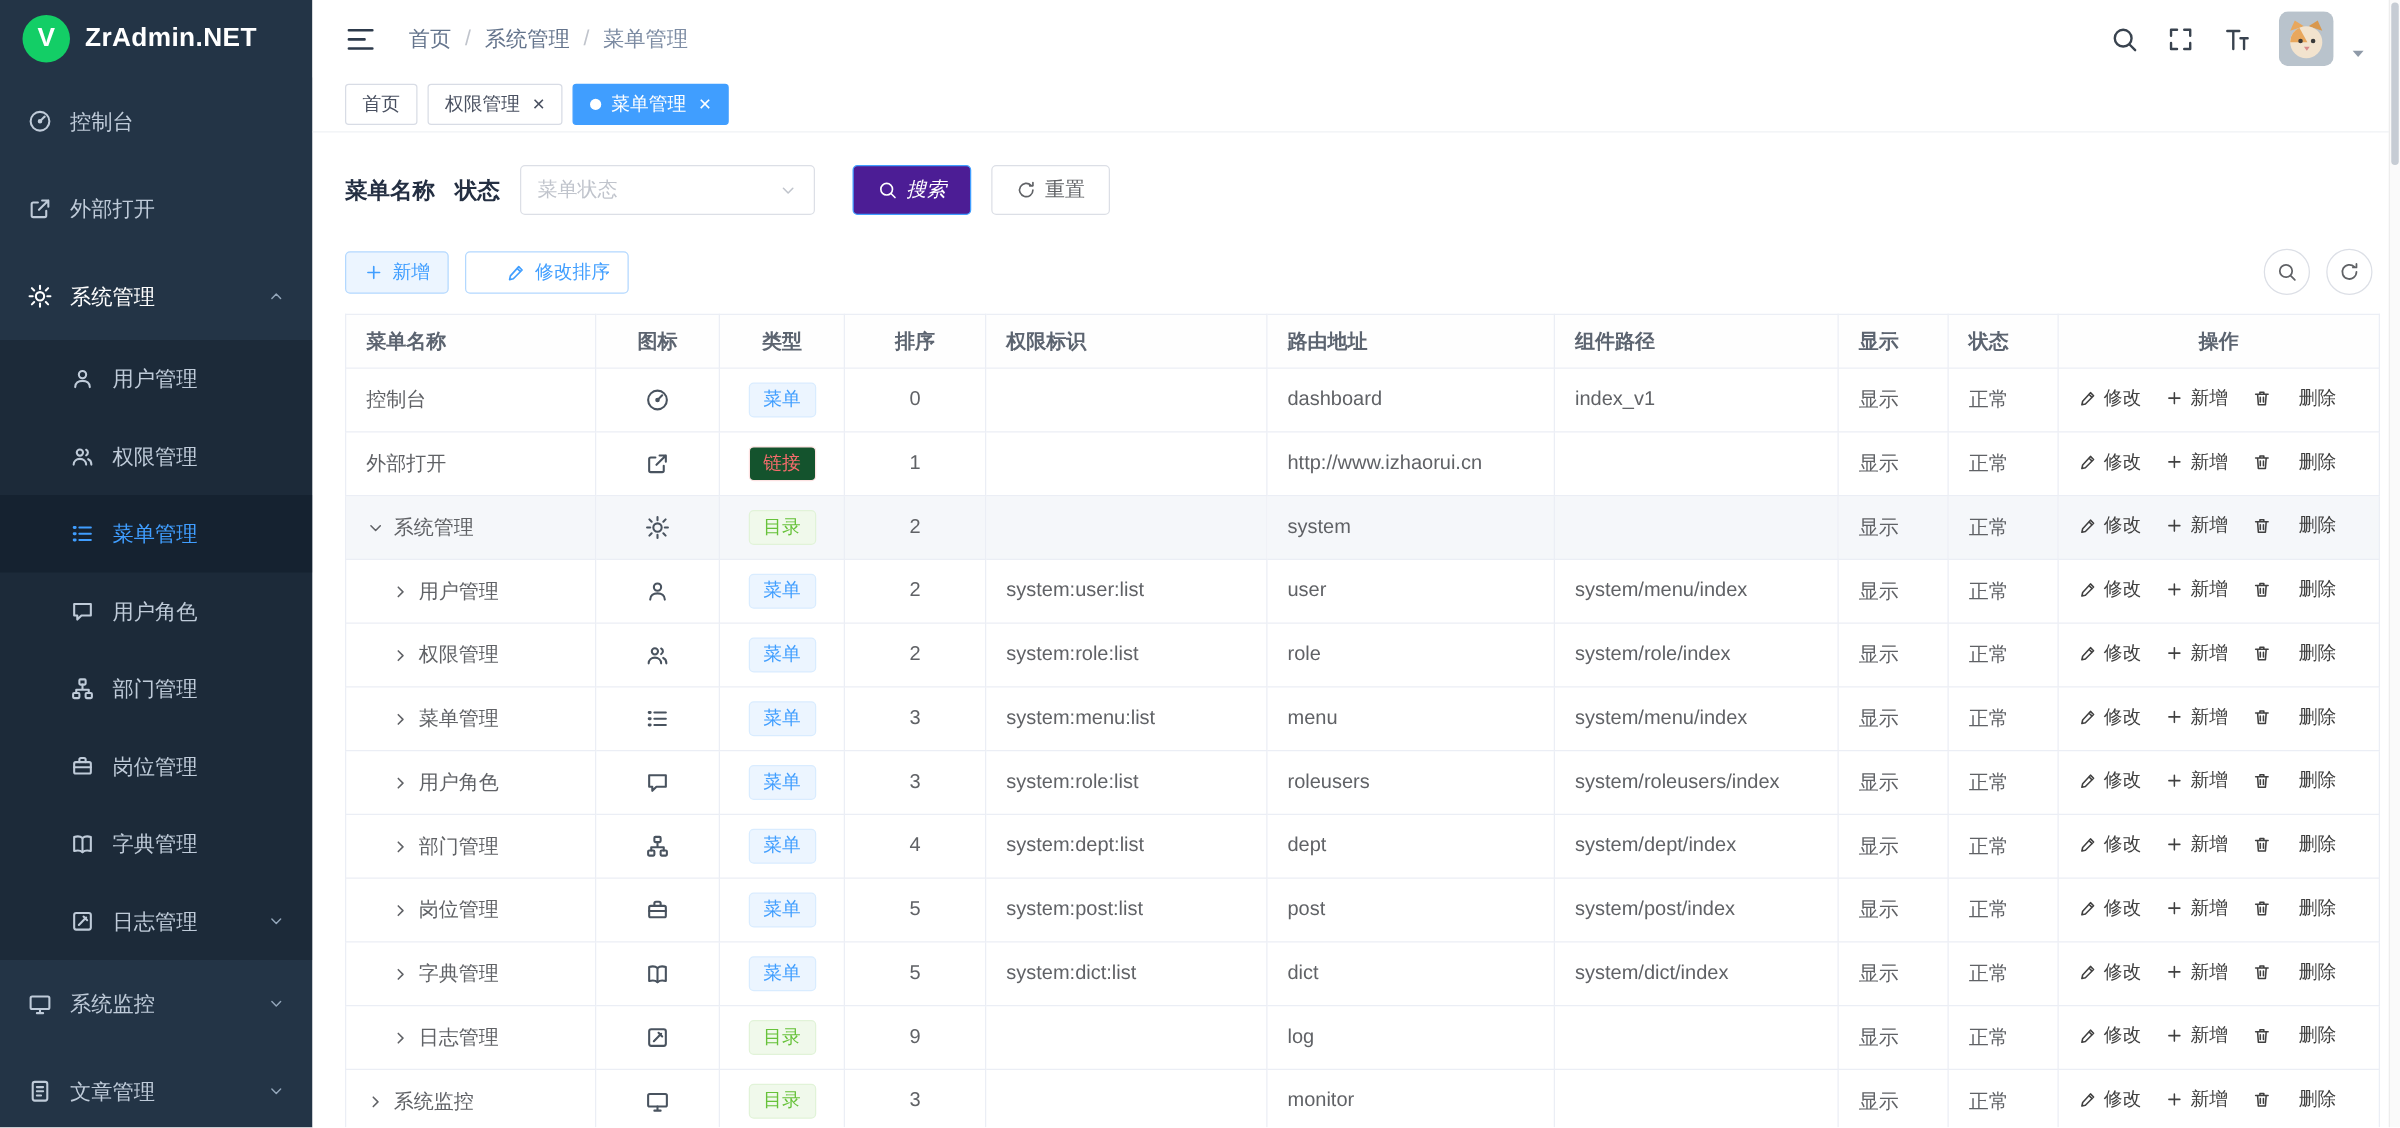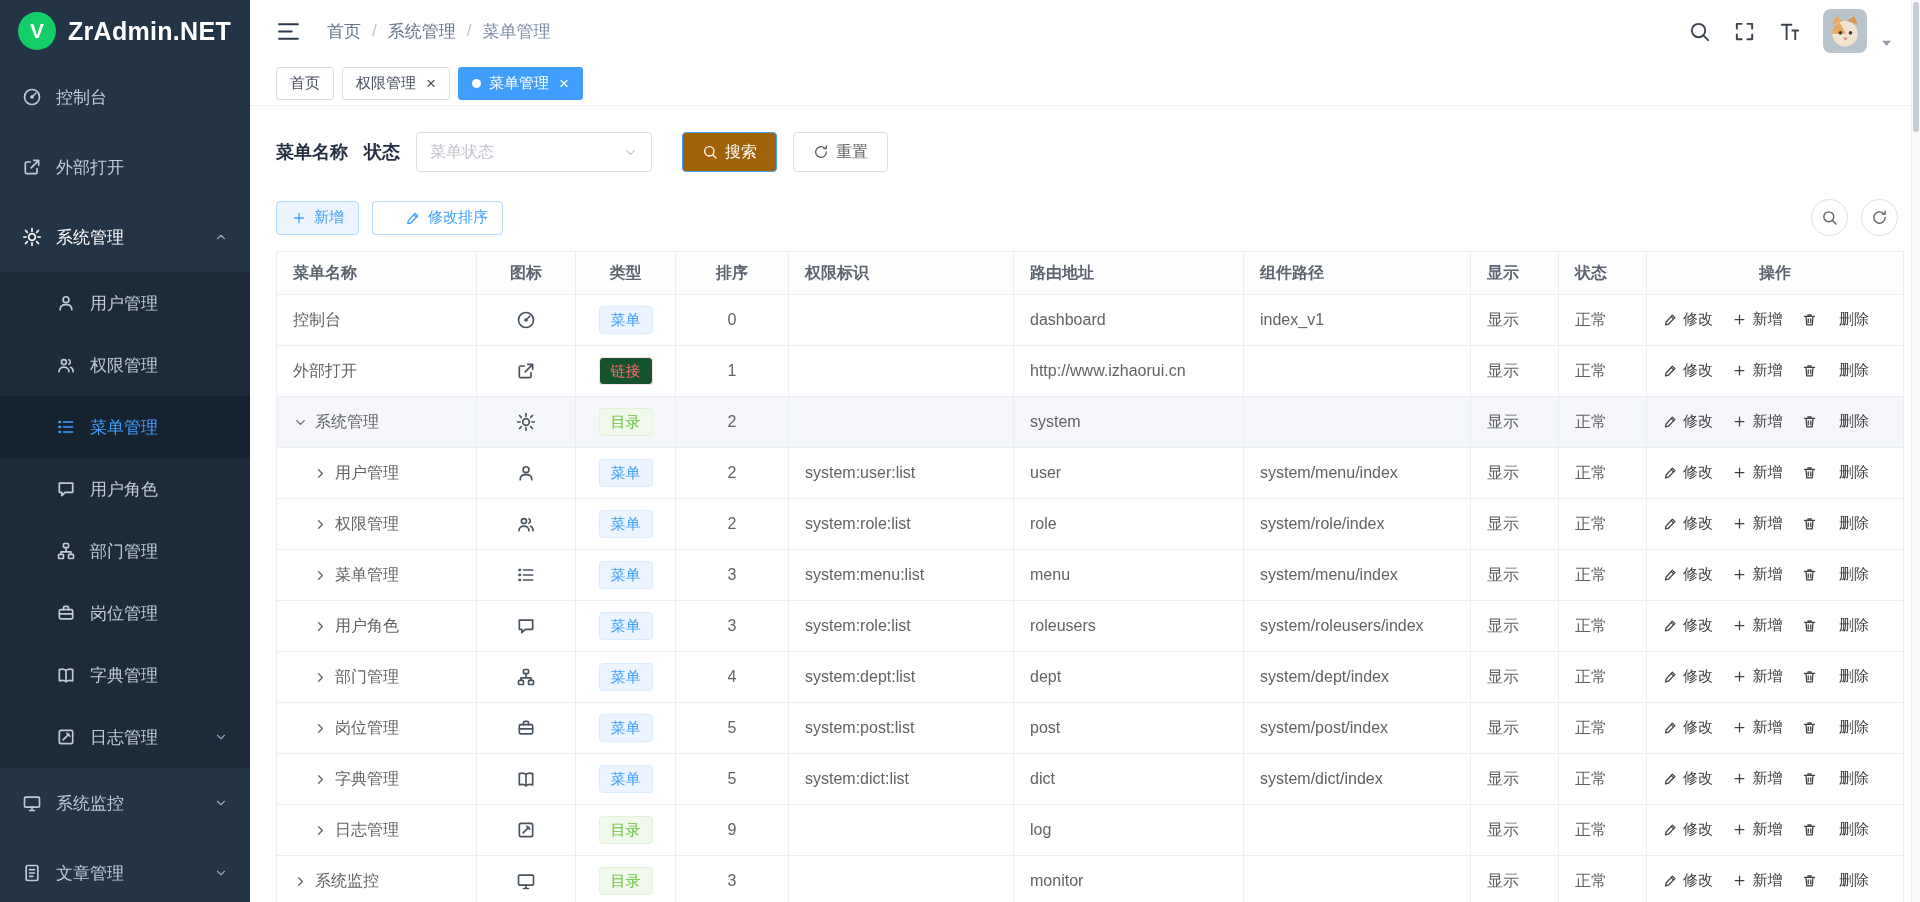--- a/index.html
+++ b/index.html
@@ -5,21 +5,21 @@
   * { box-sizing: border-box; margin: 0; padding: 0; }
   html,body { width:1920px; height:902px; overflow:hidden; }
   body { font-family:"Liberation Sans","DejaVu Sans",sans-serif; background:#fff; color:#303133; }
   .app { display:flex; height:100%; position:relative; }
 
   
   .sidebar { width:250px; flex:none; background:#233446; color:#bfcbd9; overflow:hidden; }
   .logo { height:62px; display:flex; align-items:center; padding-left:18px; gap:12px; }
   .logo-circle { width:38px; height:38px; border-radius:50%; background:#13ce66; color:#fff;
                  font-weight:bold; font-size:21px; display:flex; align-items:center; justify-content:center; }
-  .logo-text { color:#fff; font-size:25px; font-weight:bold; letter-spacing:.3px; }
+  .logo-text { color:#fff; font-size:21px; font-weight:bold; letter-spacing:.3px; }
   .menu-item { display:flex; align-items:center; gap:14px; cursor:pointer; font-size:17px; }
   .menu-item.top { height:70px; padding:0 22px; }
   .menu-item .icon { width:20px; height:20px; flex:none; display:inline-flex; }
   .menu-item .arrow { width:14px; height:14px; margin-left:auto; color:#93a6ba; }
   .menu-item.top.open { color:#fff; }
   .submenu { background:#1c2a39; }
   .menu-item.sub { height:62px; padding:0 22px 0 56px; }
   .menu-item.sub.active { background:#152230; color:#409eff; }
 
   
@@ -50,21 +50,21 @@
   .f-label { font-size:18px; font-weight:bold; color:#242f42; margin-right:16px; white-space:nowrap; }
   .f-input { width:224px; height:40px; border:1px solid #dcdfe6; border-radius:4px; padding:0 14px;
              font-size:16px; color:#606266; margin-right:30px; outline:none; }
   .f-input::placeholder { color:#c0c4cc; }
   .f-select { width:236px; height:40px; border:1px solid #dcdfe6; border-radius:4px; display:flex; align-items:center;
               justify-content:space-between; padding:0 13px; color:#c0c4cc; font-size:16px; margin-right:30px; cursor:pointer; background:#fff;text-align:center; }
   .sel-arrow { width:15px; height:15px; color:#c0c4cc; display:inline-flex; }
   .btn { height:40px; padding:0 19px; border-radius:4px; border:1px solid #dcdfe6; background:#fff; color:#606266;
          font-size:16px; display:inline-flex; align-items:center; gap:7px; cursor:pointer; white-space:nowrap; }
   .btn .ic { width:16px; height:16px; display:inline-flex; }
-  .btn.primary { background:#a16207; border-color:#409eff; color:#fff; margin-right:16px; }
+  .btn.primary { background:#4c1d95; border-color:#409eff; color:#fff; margin-right:16px;font-style:italic; }
 
   
   .toolbar { margin-top:27px; display:flex; align-items:center; }
   .btn.sm { height:34px; padding:0 14px; font-size:15px; border-radius:4px; }
   .btn.plain { background:#ecf5ff; border-color:#b3d8ff; color:#409eff; }
   .btn.outline { background:#fff; border-color:#b3d8ff; color:#409eff; margin-left:13px;padding-left:32px; }
   .right-tools { margin-left:auto; display:flex; gap:13px; margin-right:6px; }
   .circle-btn { width:37px; height:37px; border-radius:50%; border:1px solid #dcdfe6; background:#fff; color:#606266;
                 display:flex; align-items:center; justify-content:center; cursor:pointer; }
   .circle-btn .ic { width:17px; height:17px; display:inline-flex; }

